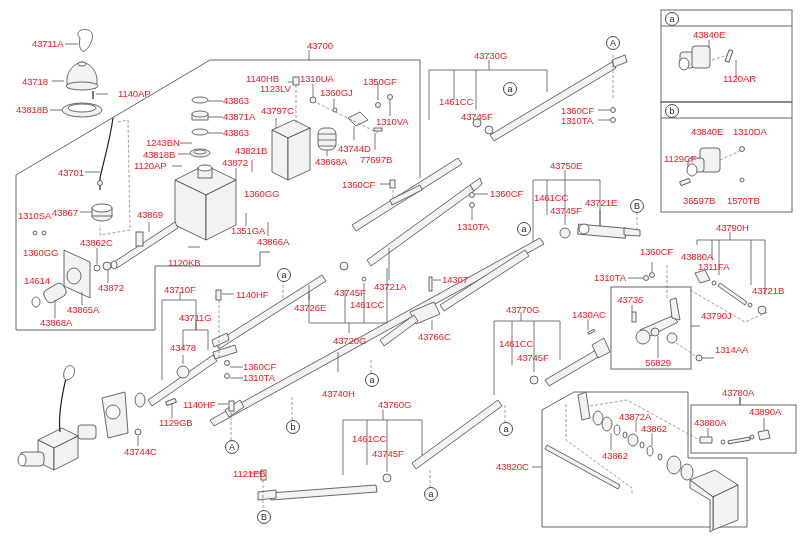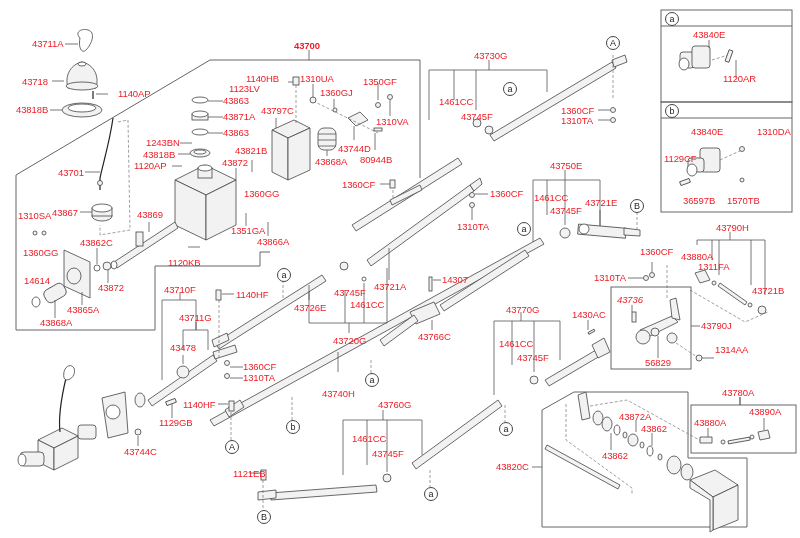--- a/index.html
+++ b/index.html
@@ -402,39 +402,39 @@
 <div class="circ" style="left:499px;top:422px;">a</div>
 <div class="circ" style="left:424px;top:487px;">a</div>
 <div class="circ" style="left:257px;top:510px;">B</div>
 <div class="circ" style="left:665px;top:12px;">a</div>
 <div class="circ" style="left:665px;top:104px;">b</div>
 
 <div class="lbl" style="left: 32px; top: 39px; color: rgb(238, 28, 37);">43711A</div>
 <div class="lbl" style="left: 22px; top: 77px; color: rgb(238, 28, 37);">43718</div>
 <div class="lbl" style="left: 110px; top: 89px; color: rgb(238, 28, 37); margin-left: 8px;">1140AP</div>
 <div class="lbl" style="left: 16px; top: 105px; color: rgb(238, 28, 37);">43818B</div>
-<div class="lbl" style="left: 294px; top: 41px; color: rgb(238, 28, 37); font-weight: bold;">43700</div>
+<div class="lbl" style="left: 307px; top: 41px; color: rgb(238, 28, 37);">43700</div>
 <div class="lbl" style="left: 246px; top: 74px; color: rgb(238, 28, 37);">1140HB</div>
-<div class="lbl" style="left: 229px; top: 84px; color: rgb(238, 28, 37); text-align: right;">1123LV</div>
+<div class="lbl" style="left: 260px; top: 84px; color: rgb(238, 28, 37); text-align: right;">1123LV</div>
 <div class="lbl" style="left: 300px; top: 74px; color: rgb(238, 28, 37);">1310UA</div>
 <div class="lbl" style="left: 320px; top: 88px; color: rgb(238, 28, 37);">1360GJ</div>
 <div class="lbl" style="left: 363px; top: 77px; color: rgb(238, 28, 37);">1350GF</div>
 <div class="lbl" style="left: 376px; top: 117px; color: rgb(238, 28, 37);">1310VA</div>
 <div class="lbl" style="left: 223px; top: 96px; color: rgb(238, 28, 37);">43863</div>
 <div class="lbl" style="left: 223px; top: 112px; color: rgb(238, 28, 37);">43871A</div>
 <div class="lbl" style="left: 223px; top: 128px; color: rgb(238, 28, 37);">43863</div>
 <div class="lbl" style="left: 146px; top: 138px; color: rgb(238, 28, 37);">1243BN</div>
 <div class="lbl" style="left: 143px; top: 150px; color: rgb(238, 28, 37);">43818B</div>
 <div class="lbl" style="left: 134px; top: 161px; color: rgb(238, 28, 37);">1120AP</div>
 <div class="lbl" style="left: 261px; top: 106px; color: rgb(238, 28, 37);">43797C</div>
 <div class="lbl" style="left: 235px; top: 146px; color: rgb(238, 28, 37);">43821B</div>
 <div class="lbl" style="left: 222px; top: 158px; color: rgb(238, 28, 37);">43872</div>
 <div class="lbl" style="left: 315px; top: 157px; color: rgb(238, 28, 37);">43868A</div>
 <div class="lbl" style="left: 338px; top: 144px; color: rgb(238, 28, 37);">43744D</div>
-<div class="lbl" style="left: 360px; top: 155px; color: rgb(238, 28, 37);">80944B</div>
+<div class="lbl" style="left: 360px; top: 155px; color: rgb(238, 28, 37);">77697B</div>
 <div class="lbl" style="left: 58px; top: 168px; color: rgb(238, 28, 37);">43701</div>
 <div class="lbl" style="left: 244px; top: 189px; color: rgb(238, 28, 37);">1360GG</div>
 <div class="lbl" style="left: 231px; top: 226px; color: rgb(238, 28, 37);">1351GA</div>
 <div class="lbl" style="left: 257px; top: 237px; color: rgb(238, 28, 37);">43866A</div>
 <div class="lbl" style="left: 18px; top: 211px; color: rgb(238, 28, 37);">1310SA</div>
 <div class="lbl" style="left: 52px; top: 208px; color: rgb(238, 28, 37);">43867</div>
 <div class="lbl" style="left: 137px; top: 210px; color: rgb(238, 28, 37);">43869</div>
 <div class="lbl" style="left: 23px; top: 248px; color: rgb(238, 28, 37);">1360GG</div>
 <div class="lbl" style="left: 80px; top: 238px; color: rgb(238, 28, 37);">43862C</div>
 <div class="lbl" style="left: 168px; top: 242px; color: rgb(238, 28, 37); margin-top: 16px;">1120KB</div>
@@ -455,21 +455,21 @@
 <div class="lbl" style="left: 534px; top: 193px; color: rgb(238, 28, 37);">1461CC</div>
 <div class="lbl" style="left: 550px; top: 206px; color: rgb(238, 28, 37);">43745F</div>
 <div class="lbl" style="left: 585px; top: 198px; color: rgb(238, 28, 37);">43721E</div>
 <div class="lbl" style="left: 716px; top: 223px; color: rgb(238, 28, 37);">43790H</div>
 <div class="lbl" style="left: 640px; top: 247px; color: rgb(238, 28, 37);">1360CF</div>
 <div class="lbl" style="left: 681px; top: 252px; color: rgb(238, 28, 37);">43880A</div>
 <div class="lbl" style="left: 698px; top: 262px; color: rgb(238, 28, 37);">1311FA</div>
 <div class="lbl" style="left: 594px; top: 273px; color: rgb(238, 28, 37);">1310TA</div>
 <div class="lbl" style="left: 752px; top: 286px; color: rgb(238, 28, 37);">43721B</div>
 <div class="lbl" style="left: 617px; top: 295px; color: rgb(238, 28, 37); font-style: italic;">43736</div>
-<div class="lbl" style="left: 701px; top: 321px; color: rgb(238, 28, 37);">43790J</div>
+<div class="lbl" style="left: 701px; top: 311px; color: rgb(238, 28, 37);">43790J</div>
 <div class="lbl" style="left: 645px; top: 358px; color: rgb(238, 28, 37);">56829</div>
 <div class="lbl" style="left: 715px; top: 345px; color: rgb(238, 28, 37);">1314AA</div>
 
 <div class="lbl" style="left: 442px; top: 275px; color: rgb(238, 28, 37);">14307</div>
 <div class="lbl" style="left: 374px; top: 282px; color: rgb(238, 28, 37);">43721A</div>
 <div class="lbl" style="left: 334px; top: 288px; color: rgb(238, 28, 37);">43745F</div>
 <div class="lbl" style="left: 350px; top: 300px; color: rgb(238, 28, 37);">1461CC</div>
 <div class="lbl" style="left: 294px; top: 303px; color: rgb(238, 28, 37);">43726E</div>
 <div class="lbl" style="left: 333px; top: 336px; color: rgb(238, 28, 37);">43720G</div>
 <div class="lbl" style="left: 418px; top: 332px; color: rgb(238, 28, 37);">43766C</div>
@@ -497,16 +497,16 @@
 <div class="lbl" style="left: 694px; top: 418px; color: rgb(238, 28, 37);">43880A</div>
 <div class="lbl" style="left: 749px; top: 407px; color: rgb(238, 28, 37);">43890A</div>
 <div class="lbl" style="left: 619px; top: 412px; color: rgb(238, 28, 37);">43872A</div>
 <div class="lbl" style="left: 602px; top: 451px; color: rgb(238, 28, 37);">43862</div>
 <div class="lbl" style="left: 641px; top: 424px; color: rgb(238, 28, 37);">43862</div>
 <div class="lbl" style="left: 496px; top: 462px; color: rgb(238, 28, 37);">43820C</div>
 
 <div class="lbl" style="left: 693px; top: 30px; color: rgb(238, 28, 37);">43840E</div>
 <div class="lbl" style="left: 723px; top: 74px; color: rgb(238, 28, 37);">1120AR</div>
 <div class="lbl" style="left: 691px; top: 127px; color: rgb(238, 28, 37);">43840E</div>
-<div class="lbl" style="left: 733px; top: 127px; color: rgb(238, 28, 37); margin-left: 24px;">1310DA</div>
+<div class="lbl" style="left: 733px; top: 127px; color: rgb(238, 28, 37);">1310DA</div>
 <div class="lbl" style="left: 664px; top: 154px; color: rgb(238, 28, 37);">1129CF</div>
 <div class="lbl" style="left: 683px; top: 196px; color: rgb(238, 28, 37);">36597B</div>
 <div class="lbl" style="left: 727px; top: 196px; color: rgb(238, 28, 37);">1570TB</div>
 
 </body></html>

